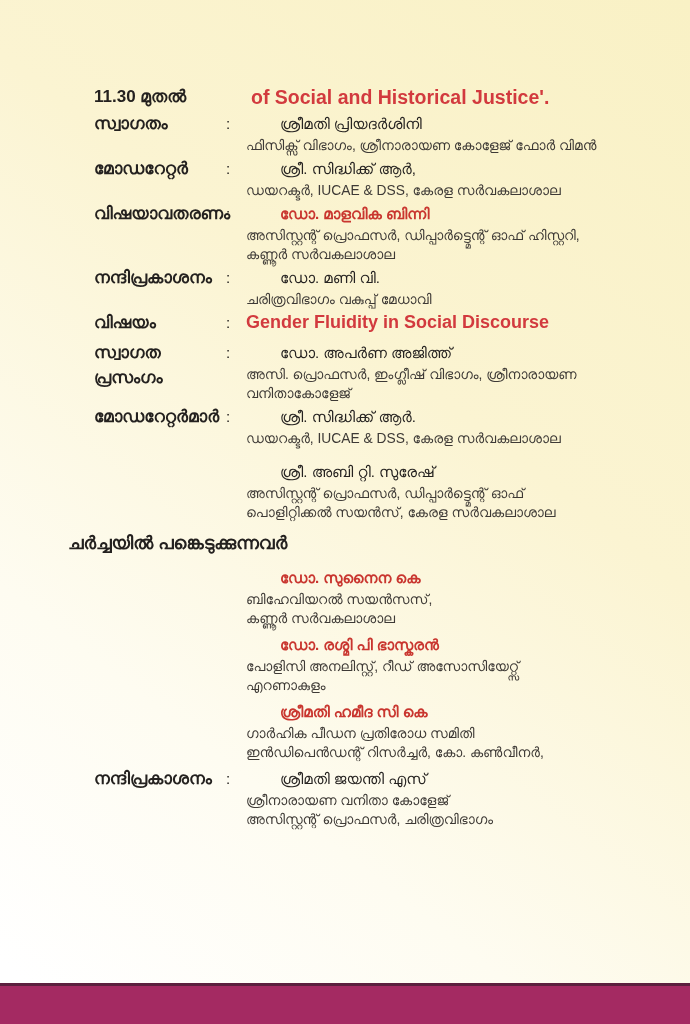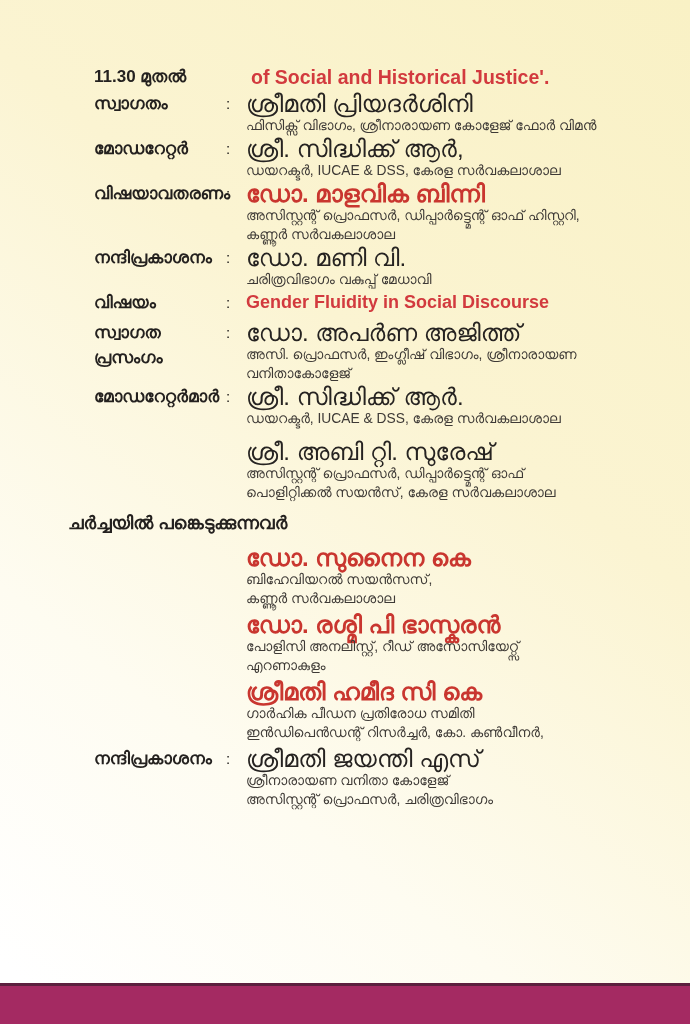--- a/index.html
+++ b/index.html
@@ -1,26 +1,26 @@
 <!DOCTYPE html>
 <html><head>
 <meta charset="utf-8">
 <style>
   html,body{margin:0;padding:0;}
   .page{
     width:690px;height:1024px;position:relative;overflow:hidden;
     font-family:"Liberation Sans","DejaVu Sans",sans-serif;
     background:linear-gradient(218deg,#f9f1c5 0%,#fbf4d2 38%,#fefcf1 72%,#ffffff 96%);
   }
-  .content{padding:64px 26px 0 94px;box-sizing:border-box;}
+  .content{padding:84px 26px 0 94px;box-sizing:border-box;}
   .row{display:grid;grid-template-columns:132px 20px 1fr;align-items:start;margin-bottom:1px;}
   .row-label{font-size:17px;font-weight:600;color:#24211f;line-height:25px;}
   .colon{font-size:15px;color:#24211f;line-height:25px;}
   .value{min-width:0;}
-  .person-name{font-size:24px;font-weight:500;color:#262321;line-height:25px;}
+  .person-name{font-size:15px;font-weight:500;color:#262321;line-height:25px;margin-left:34px;}
   .person-name.red{color:#c9362f;font-weight:700;}
   .person-detail{font-size:13.8px;color:#3e3a36;line-height:19px;}
   .session-title{font-size:19.5px;font-weight:700;color:#d23a3e;line-height:26px;}
   .session-title .line2{padding-left:5px;}
   .panel-title{font-size:21px;font-weight:700;color:#c9362f;line-height:28px;}
   .topic{font-size:18px;font-weight:700;color:#d23a3e;line-height:25px;}
   .row.panel{margin-top:5px;margin-bottom:13px;}
   .row.topic-row{margin-bottom:5px;}
   .row.participant{margin-bottom:0;}
   .name-block + .name-block{margin-top:11px;}

